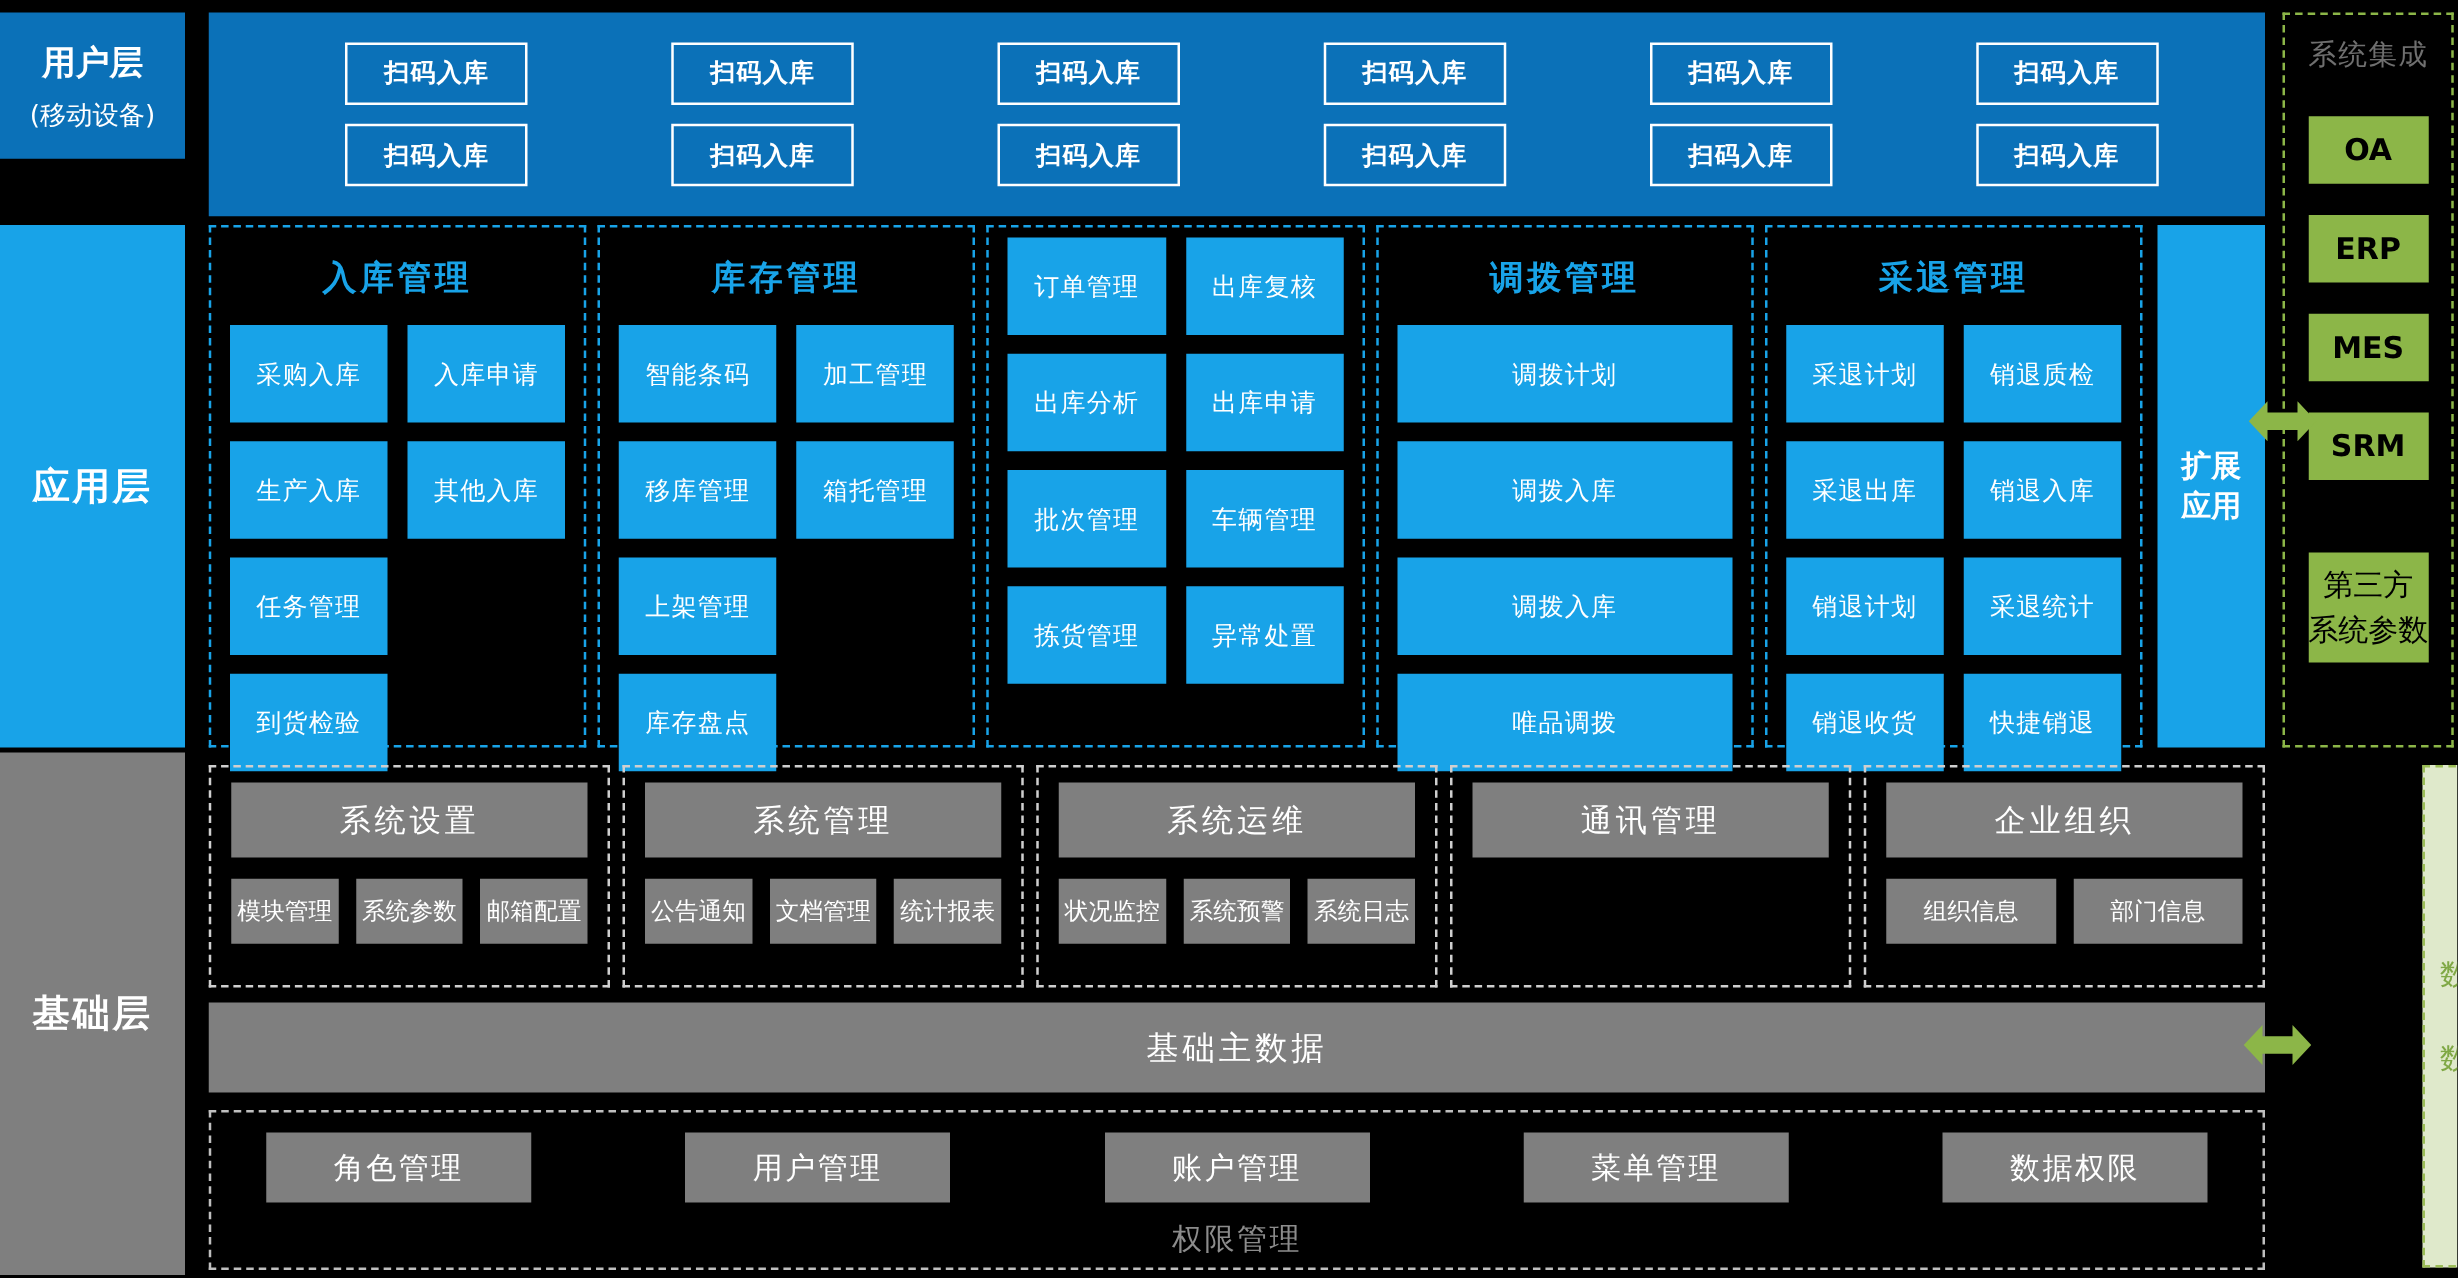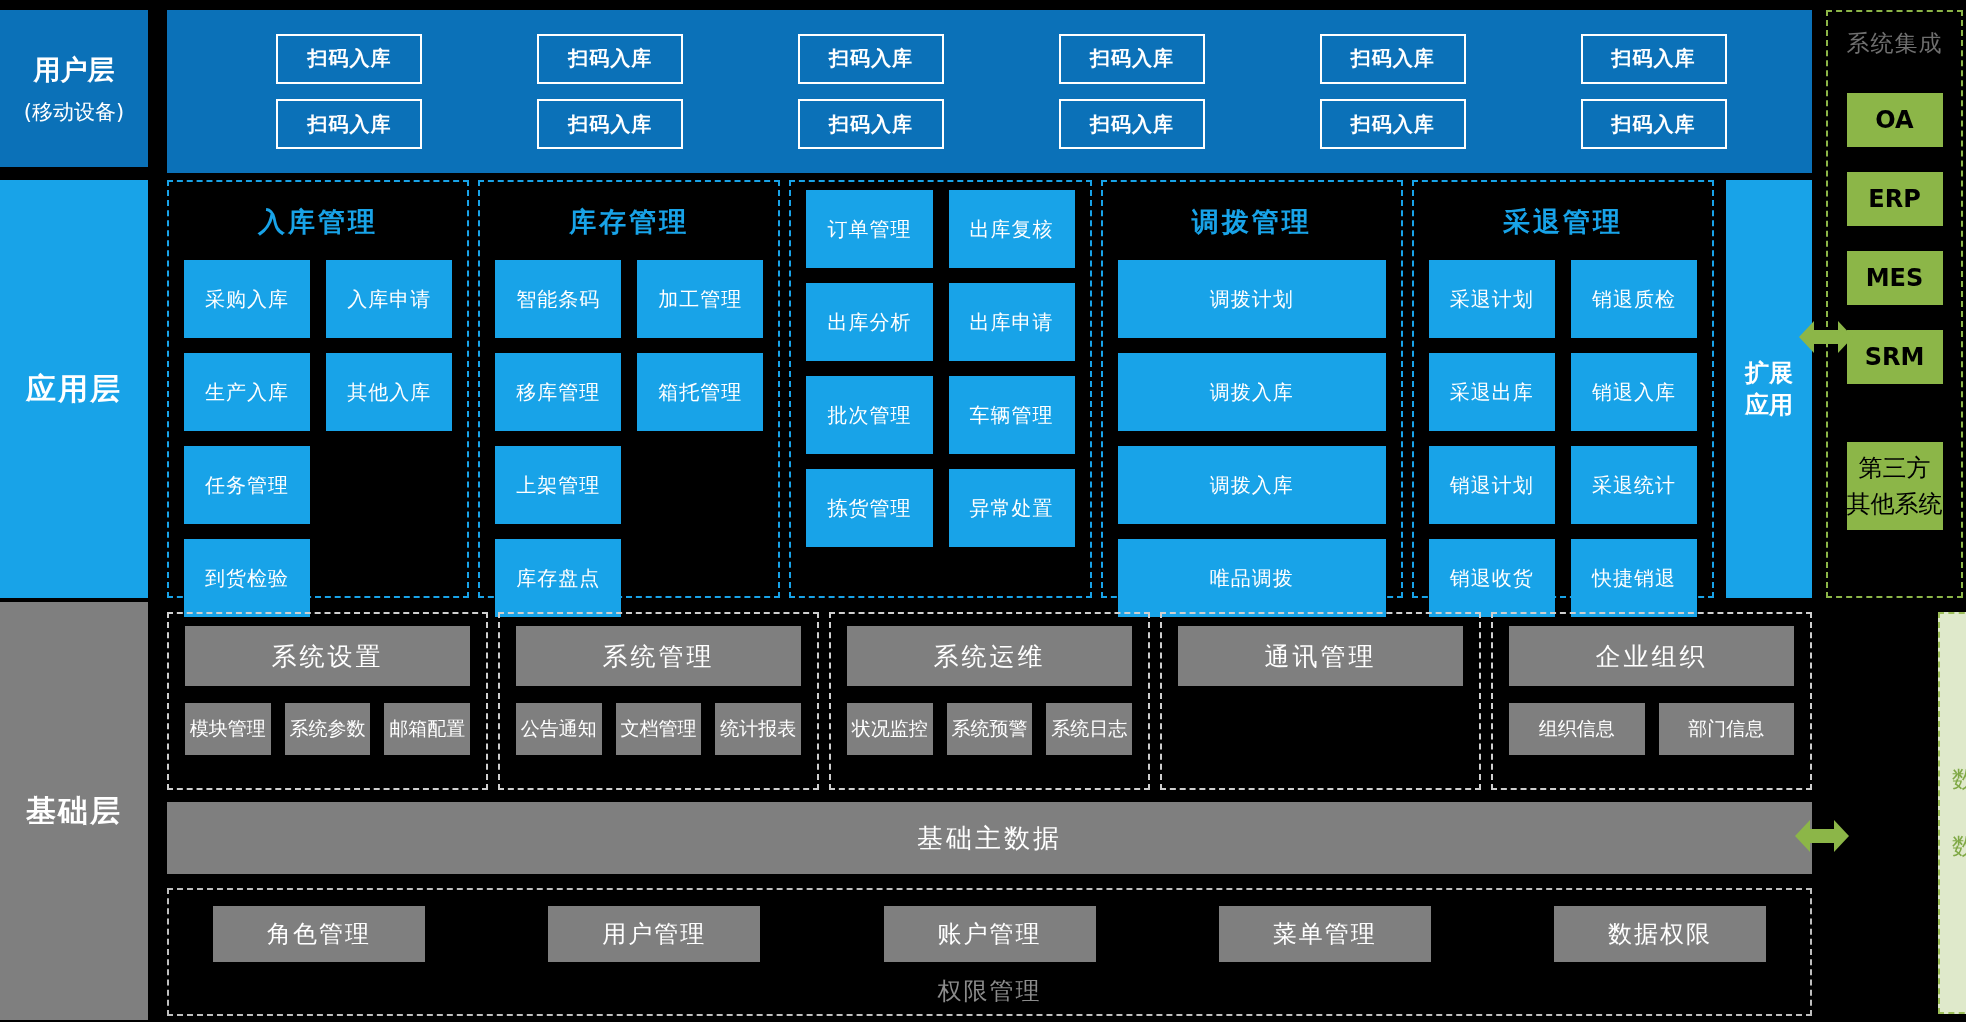--- a/index.html
+++ b/index.html
@@ -7,21 +7,21 @@
     --greenbg:#DFE9CB; --dashgray:#C9C9C9;
   }
   html,body{margin:0;padding:0;background:#000;}
   .stage{position:relative;width:1966px;height:1022px;background:#000;
     font-family:"DejaVu Sans","Liberation Sans",sans-serif;overflow:hidden;}
   .pre{white-space:pre-line;text-align:center;}
 
   
   .side{position:absolute;left:0;width:148px;color:#fff;display:flex;flex-direction:column;
     align-items:center;justify-content:center;text-align:center;}
-  .side-user{top:10px;height:157px;background:var(--blue);}
+  .side-user{top:10px;height:117px;background:var(--blue);}
   .side-user .side-main{font-size:27px;font-weight:bold;}
   .side-user .side-sub{font-size:21px;margin-top:10px;}
   .side-app{top:180px;height:418px;background:var(--cyan);}
   .side-base{top:602px;height:418px;background:var(--gray);}
   .side-app .side-main,.side-base .side-main{font-size:30px;font-weight:bold;letter-spacing:2px;}
 
   
   .top-band{position:absolute;left:167px;top:10px;width:1645px;height:163px;background:var(--blue);}
   .btn-grid{display:grid;grid-template-columns:repeat(6,1fr);grid-template-rows:1fr 1fr;
     height:100%;box-sizing:border-box;padding:16px 28px;justify-items:center;align-items:center;margin-left:24px;}
@@ -175,21 +175,21 @@
     </div>
   </div>
 
   <div class="integration">
     <div class="int-title">系统集成</div>
   <div class="int-box first">OA</div>
       <div class="int-box">ERP</div>
       <div class="int-box">MES</div>
       <div class="int-box">SRM</div>
       <div class="int-box tall">第三方
-其他系统</div>
+系统参数</div>
     </div>
 
   <div class="base-band">
     <div id="base-sections" class="base-row">
         <div class="bsec">
           <div class="bsec-head">系统设置</div>
           <div class="bsec-items">
             <div class="bsec-box">模块管理</div>
             <div class="bsec-box">系统参数</div>
             <div class="bsec-box">邮箱配置</div>

